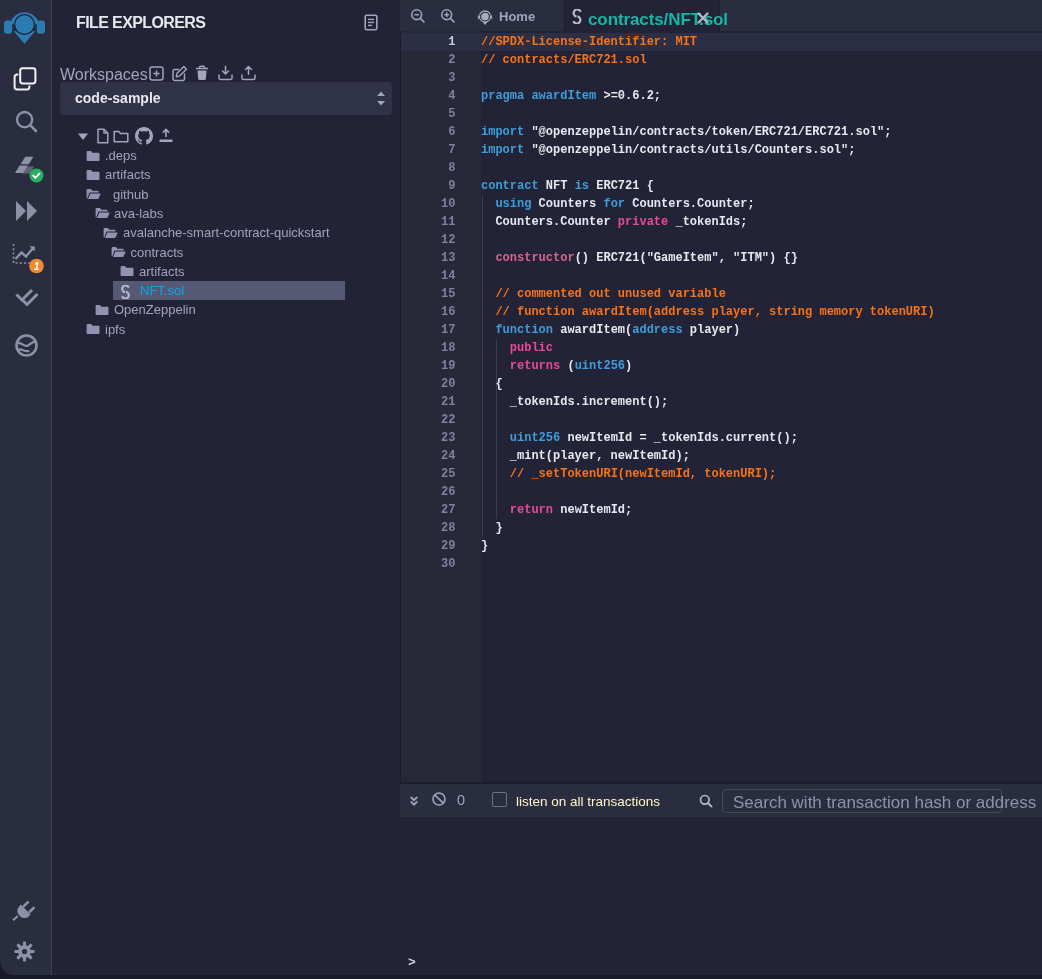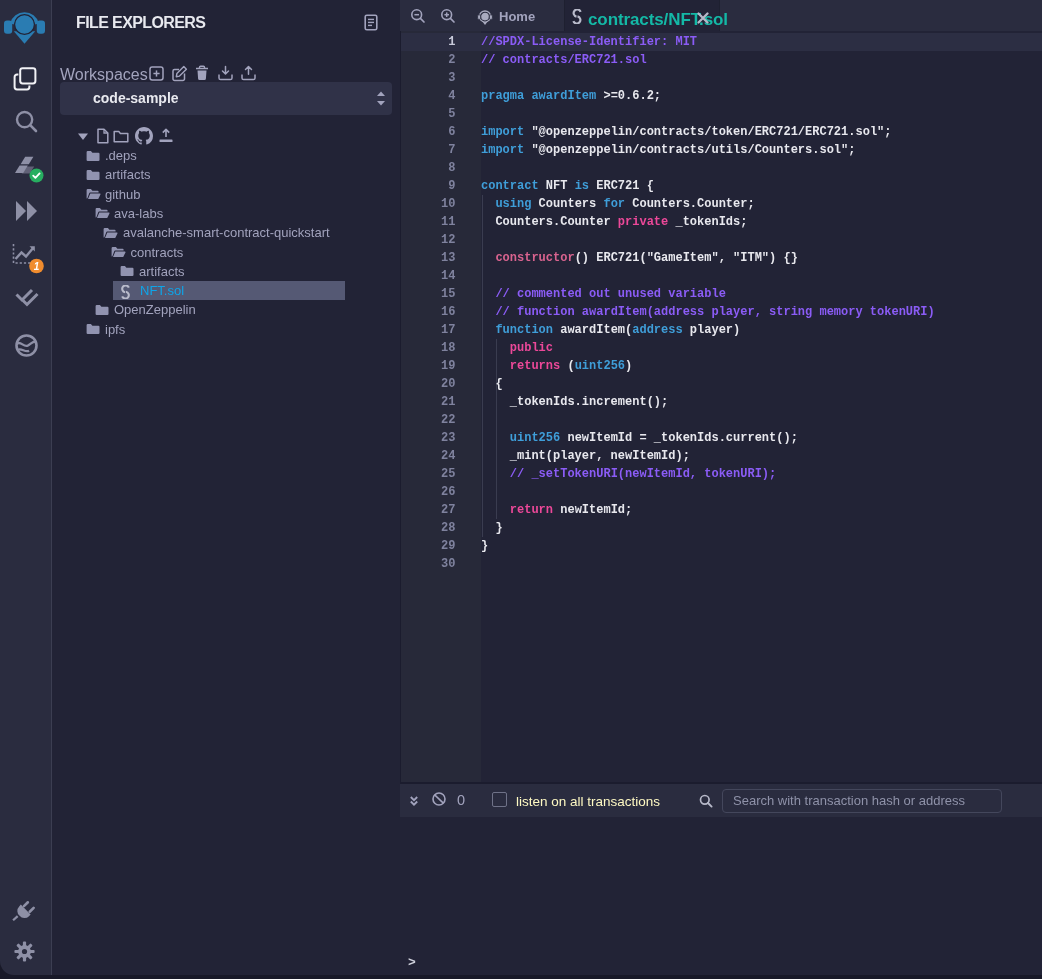--- a/index.html
+++ b/index.html
@@ -21,21 +21,21 @@
   #bottomstrip { left:0; top:975px; width:1042px; height:4px; background:#181928; }
   
   .ui { color:#a2a3bd; }
   .mono { font-family:"Liberation Mono", monospace; }
   
   #code { left:481px; top:33px; width:561px; font-family:"Liberation Mono",monospace;
           font-size:12px; line-height:18px; font-weight:bold; color:#e8e8ee; white-space:pre; }
   #gutternums { left:401px; top:33px; width:54.5px; text-align:right;
           font-family:"Liberation Mono",monospace; font-size:12px; line-height:18px;
           font-weight:bold; color:#7f829e; }
-  .c { color:#8b5cf6;margin-top:8px; }   
+  .c { color:#f97316;margin-top:8px; }   
   .k { color:#3f9ed9; }   
   .g { color:#ec4899; }   
   .p { color:#d9638f; }   
   
   .trow { position:absolute; left:0; width:400px; height:19.3px; }
   .ticon { position:absolute; top:3.5px; }
   .tlab { position:absolute; top:2px; font-size:13px; color:#a2a3bd; white-space:nowrap; }
   .fc { fill:#9193b0; }
 </style>
 </head>
@@ -67,21 +67,21 @@
 <svg class="abs" style="left:217px;top:65px;" width="17" height="16" viewBox="0 0 17 16">
   <path d="M2 9.5 v3.5 a1.6 1.6 0 0 0 1.6 1.6 h9.8 a1.6 1.6 0 0 0 1.6 -1.6 V9.5" fill="none" stroke="#a2a3bd" stroke-width="1.5"></path>
   <path d="M8.5 1.5 v7.2 M5.5 6 l3 3 3-3" fill="none" stroke="#a2a3bd" stroke-width="1.5" stroke-linejoin="round" stroke-linecap="round"></path>
 </svg>
 <svg class="abs" style="left:240px;top:65px;" width="17" height="16" viewBox="0 0 17 16">
   <path d="M2 9.5 v3.5 a1.6 1.6 0 0 0 1.6 1.6 h9.8 a1.6 1.6 0 0 0 1.6 -1.6 V9.5" fill="none" stroke="#a2a3bd" stroke-width="1.5"></path>
   <path d="M8.5 9.2 v-7.2 M5.5 4.5 l3-3 3 3" fill="none" stroke="#a2a3bd" stroke-width="1.5" stroke-linejoin="round" stroke-linecap="round"></path>
 </svg>
 
 <div class="abs" style="left:60px;top:82px;width:332px;height:33px;background:#303248;border-radius:4px;"></div>
-<div class="abs" style="left:75px;top:90px;font-size:14px;font-weight:bold;color:#e8e9ef;margin-left:18px;">code-sample</div>
+<div class="abs" style="left:75px;top:90px;font-size:14px;font-weight:bold;color:#e8e9ef;">code-sample</div>
 <svg class="abs" style="left:375px;top:89px;" width="12" height="19" viewBox="0 0 12 19">
   <path d="M2 7 l4 -4.4 4 4.4 z" fill="#a2a3bd"></path>
   <path d="M2 12 l4 4.4 4 -4.4 z" fill="#a2a3bd"></path>
 </svg>
 
 <svg class="abs" style="left:77px;top:132px;" width="12" height="9" viewBox="0 0 12 9">
     <path d="M1 1.5 h10 L6 8 z" fill="#a2a3bd"></path>
   </svg>
 <svg class="abs" style="left:96px;top:128px;" width="13" height="16" viewBox="0 0 13 16">
   <path d="M2 1.2 h6 l3.8 3.8 V14.8 H2 z" fill="none" stroke="#a2a3bd" stroke-width="1.5" stroke-linejoin="round"></path>
@@ -111,21 +111,21 @@
       <svg class="ticon" style="left:85.5px" width="14" height="12" viewBox="0 0 14 12">
         <path class="fc" d="M.6 10 V2.2 a1.1 1.1 0 0 1 1.1 -1.1 h3.2 l1.5 1.6 h6 a1.1 1.1 0 0 1 1.1 1.1 V10 a1.1 1.1 0 0 1 -1.1 1.1 H1.7 A1.1 1.1 0 0 1 .6 10 z"></path>
       </svg>
       <span class="tlab" style="left:105px">artifacts</span>
     </div>
   <div class="trow" style="top:184.6px">
       <svg class="ticon" style="left:85.5px" width="15" height="12" viewBox="0 0 15 12">
         <path class="fc" d="M.6 10.6 V2.2 a1.1 1.1 0 0 1 1.1 -1.1 h3.2 l1.5 1.6 h5.2 a1 1 0 0 1 1 1 v.8 H4.2 a1 1 0 0 0 -.95 .7 L1.4 10.2 z"></path>
         <path class="fc" d="M2 11.1 L4.3 5.6 h9.6 a.6 .6 0 0 1 .55 .85 L12.5 10.4 a1.1 1.1 0 0 1 -1 .7 z"></path>
       </svg>
-      <span class="tlab" style="left:105px">github</span>
+      <span class="tlab" style="left:113px">github</span>
     </div>
   <div class="trow" style="top:203.9px">
       <svg class="ticon" style="left:94.5px" width="15" height="12" viewBox="0 0 15 12">
         <path class="fc" d="M.6 10.6 V2.2 a1.1 1.1 0 0 1 1.1 -1.1 h3.2 l1.5 1.6 h5.2 a1 1 0 0 1 1 1 v.8 H4.2 a1 1 0 0 0 -.95 .7 L1.4 10.2 z"></path>
         <path class="fc" d="M2 11.1 L4.3 5.6 h9.6 a.6 .6 0 0 1 .55 .85 L12.5 10.4 a1.1 1.1 0 0 1 -1 .7 z"></path>
       </svg>
       <span class="tlab" style="left:114px">ava-labs</span>
     </div>
   <div class="trow" style="top:223.2px">
       <svg class="ticon" style="left:103px" width="15" height="12" viewBox="0 0 15 12">
@@ -216,21 +216,21 @@
   <line x1="2.9" y1="3.2" x2="11.1" y2="10.8" stroke="#a2a3bd" stroke-width="1.6"></line>
 </svg>
 <div class="abs" style="left:457px;top:792px;font-size:14.5px;color:#a2a3bd;">0</div>
 <div class="abs" style="left:492px;top:791.5px;width:15px;height:15px;border:1.2px solid #6f7288;border-radius:2px;"></div>
 <div class="abs" style="left:516px;top:794px;font-size:13.5px;color:#fef9c3;">listen on all transactions</div>
 <svg class="abs" style="left:699px;top:794px;" width="14" height="14" viewBox="0 0 14 14">
   <circle cx="5.8" cy="5.8" r="4.3" fill="none" stroke="#b7b9c9" stroke-width="1.7"></circle>
   <line x1="9" y1="9" x2="12.6" y2="12.6" stroke="#b7b9c9" stroke-width="1.9" stroke-linecap="round"></line>
 </svg>
 <div class="abs" style="left:722px;top:789px;width:280px;height:24px;border:1px solid #44475c;border-radius:4px;"></div>
-<div class="abs" style="left:733px;top:793px;font-size:13px;color:#8f92a9;">Search with transaction hash or address</div>
+<div class="abs" style="left:733px;top:793px;font-size:17px;color:#8f92a9;">Search with transaction hash or address</div>
 <div class="abs mono" style="left:408px;top:955px;font-size:13px;font-weight:bold;color:#d0d2dd;">&gt;</div>
 <div class="abs" id="iconbar"></div>
 <div class="abs" id="bottomstrip"></div>
 
 <svg class="abs" style="left:4px;top:7.5px;" width="41" height="37" viewBox="0 0 41 37">
   <g fill="#2a7cb2">
     <path d="M6.2 15.2 A14.8 14.8 0 0 1 34.8 15.2 L31.5 16.4 A11.6 11.6 0 0 0 9.5 16.4 z"></path>
     <rect x="0" y="12.5" width="8.2" height="13.2" rx="3"></rect>
     <rect x="32.8" y="12.5" width="8.2" height="13.2" rx="3"></rect>
     <path d="M9.8 23.2 h21.4 L20.5 35.8 z"></path>

